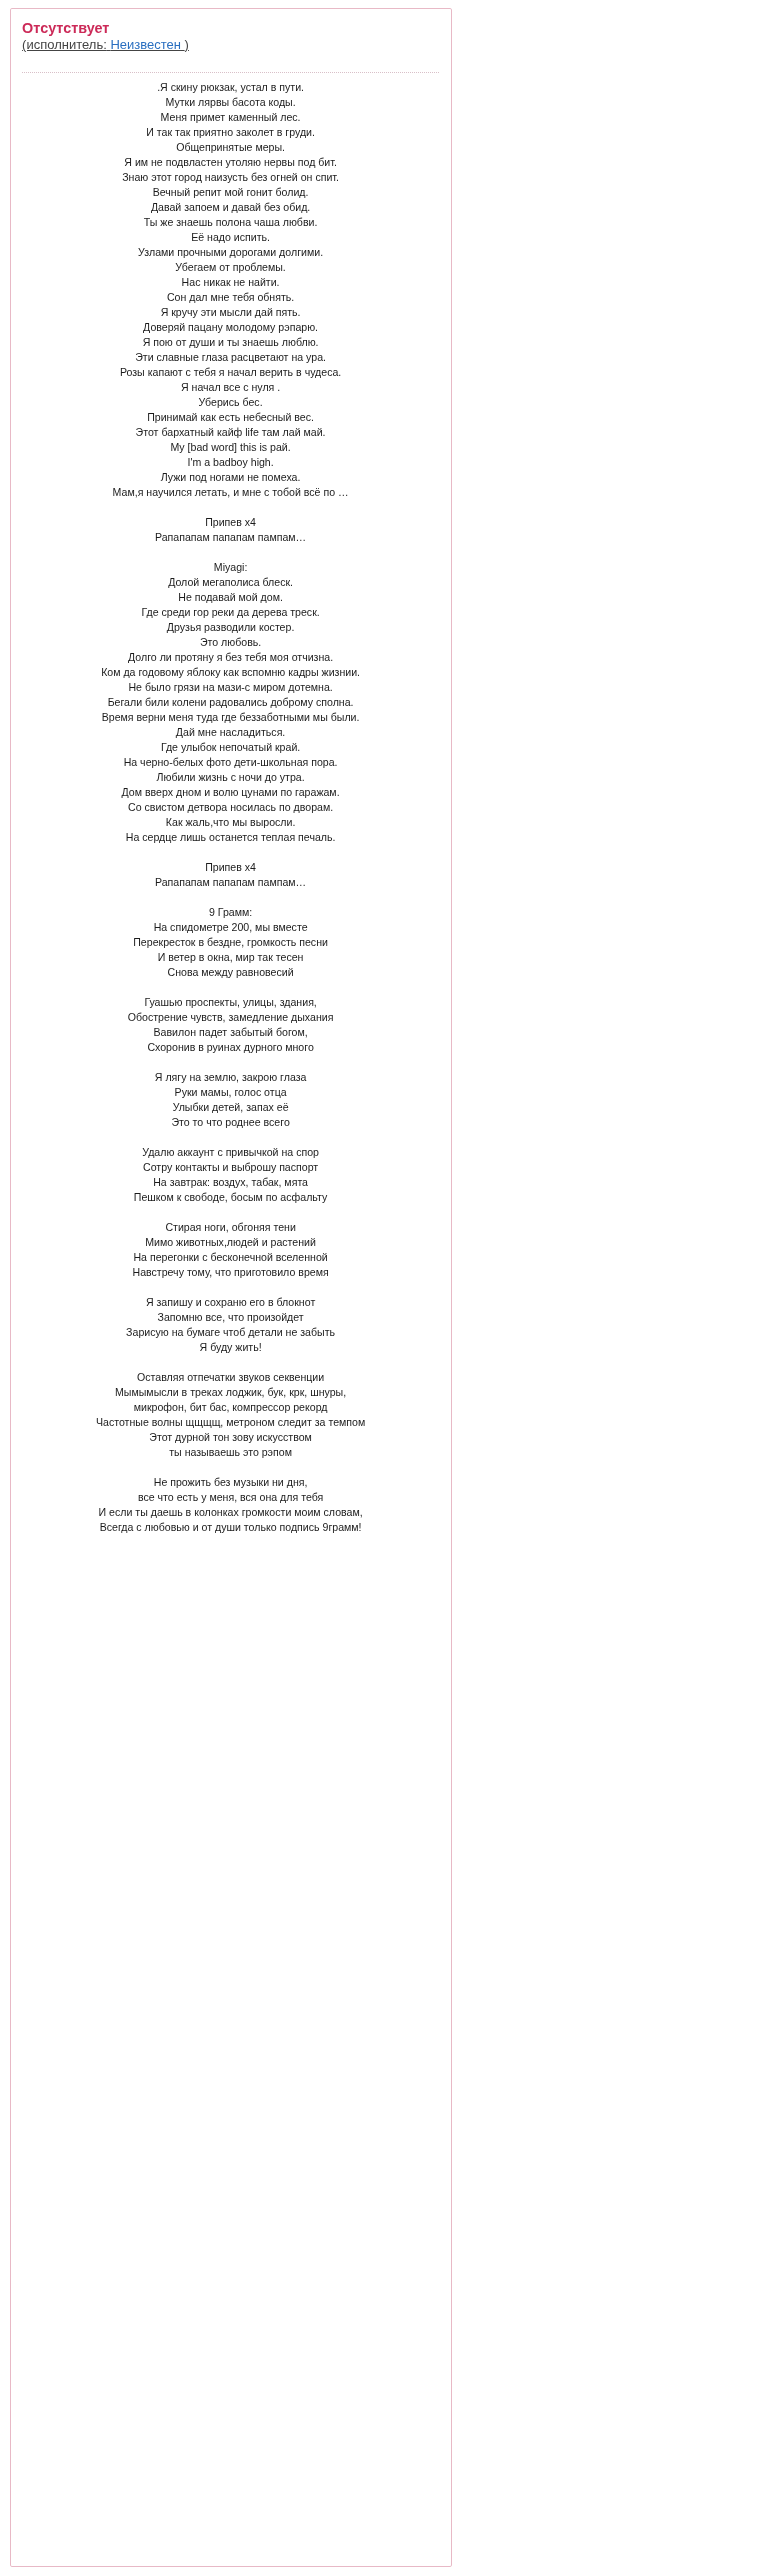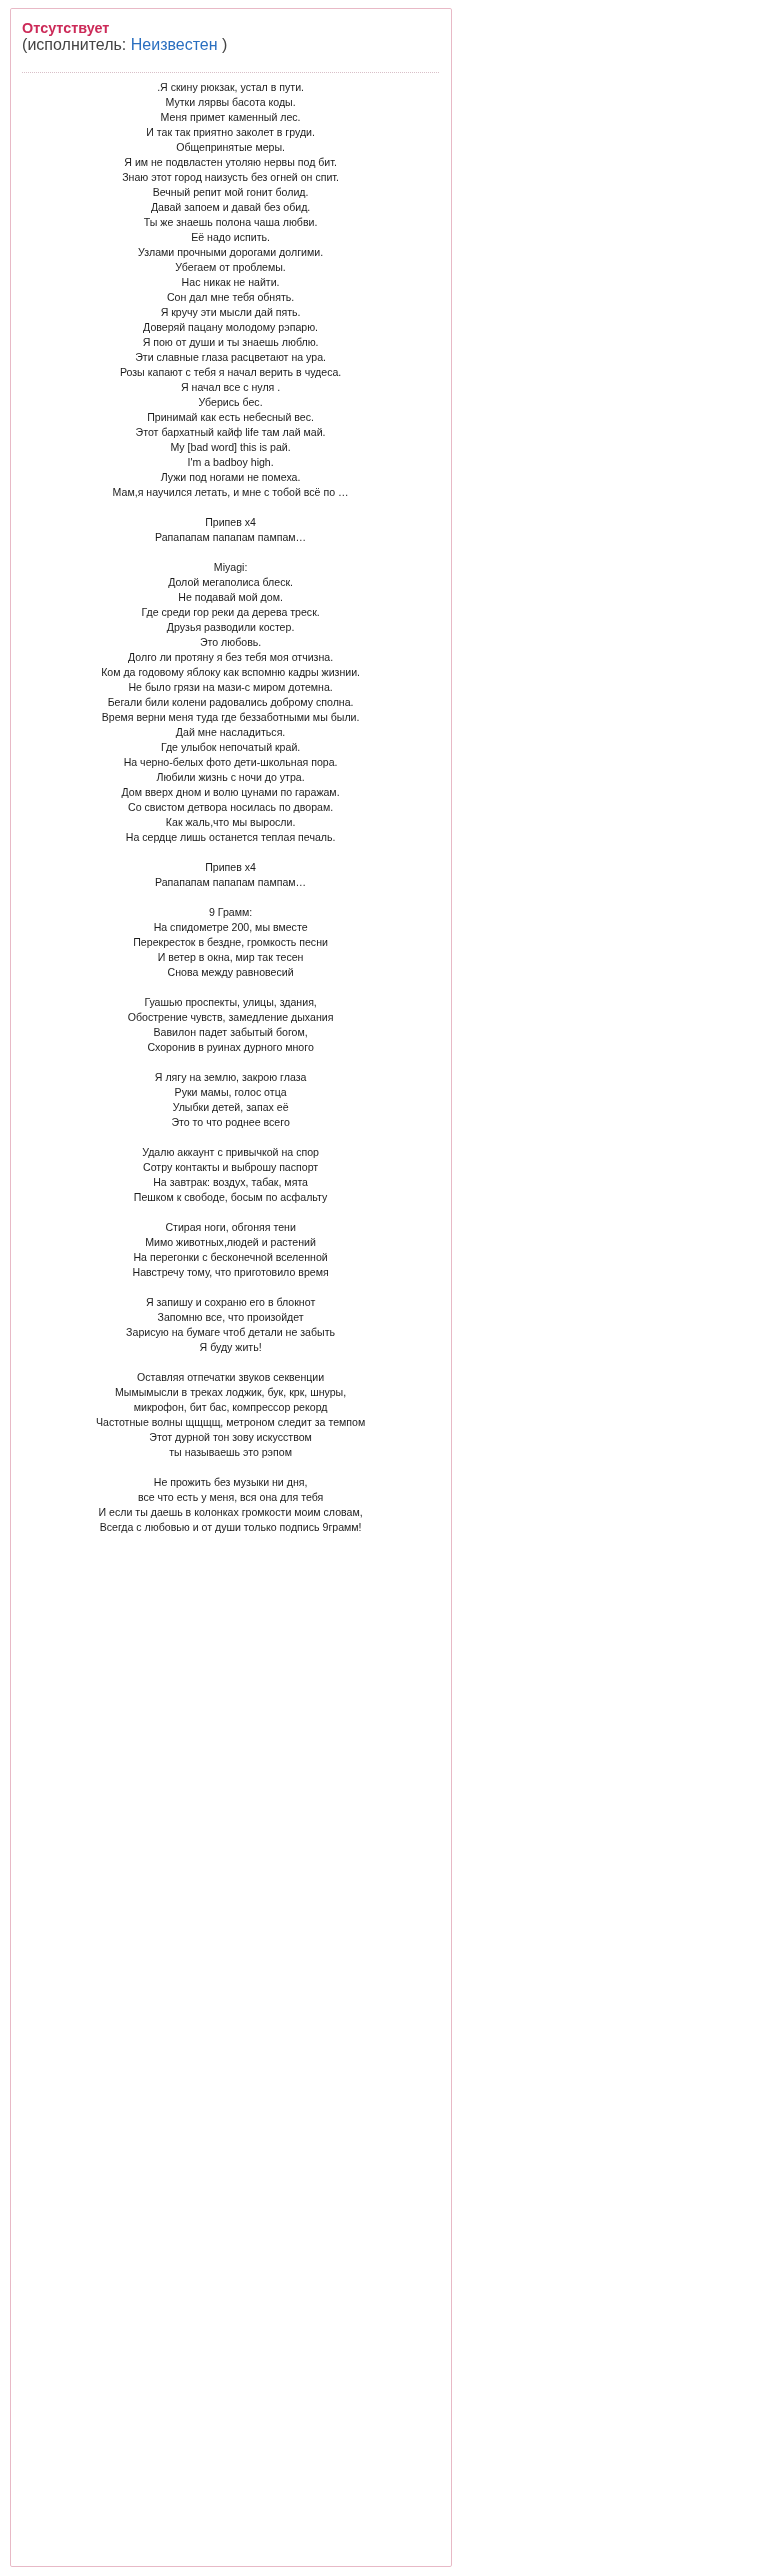--- a/index.html
+++ b/index.html
@@ -33,24 +33,25 @@
     padding: 9.6px 11.5px 13.5px 11.5px;
   }
   .title {
     font-size: 14.4px;
     font-weight: bold;
     color: #cc2a58;
     line-height: 17.3px;
     margin: 1.9px 0 1.9px 0;
   }
   .artist-line {
-    font-size: 16px;
+    font-size: 13px;
     color: #444444;
     line-height: 12.5px;
     margin-bottom: 20px;
+    text-decoration: underline;
   }
   .artist-link {
     color: #2a6fc0;
     text-decoration: none;
     cursor: pointer;
   }
   .divider {
     height: 1px;
     border-top: 1px dotted #d9c0c8;
     margin: 1.9px 0 5.8px 0;

